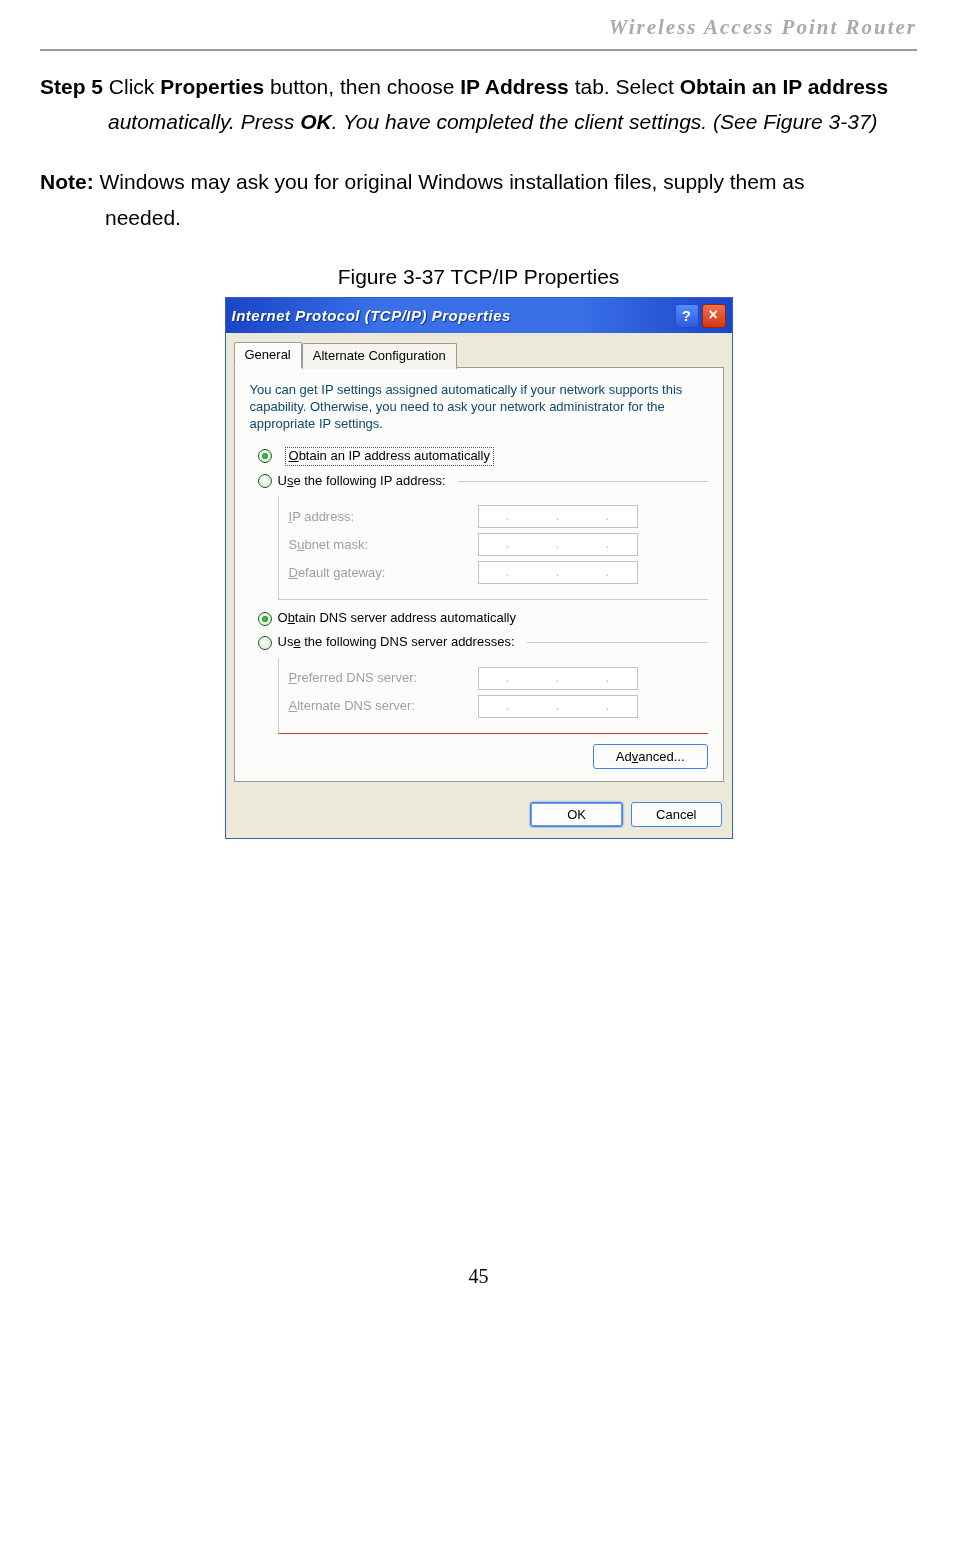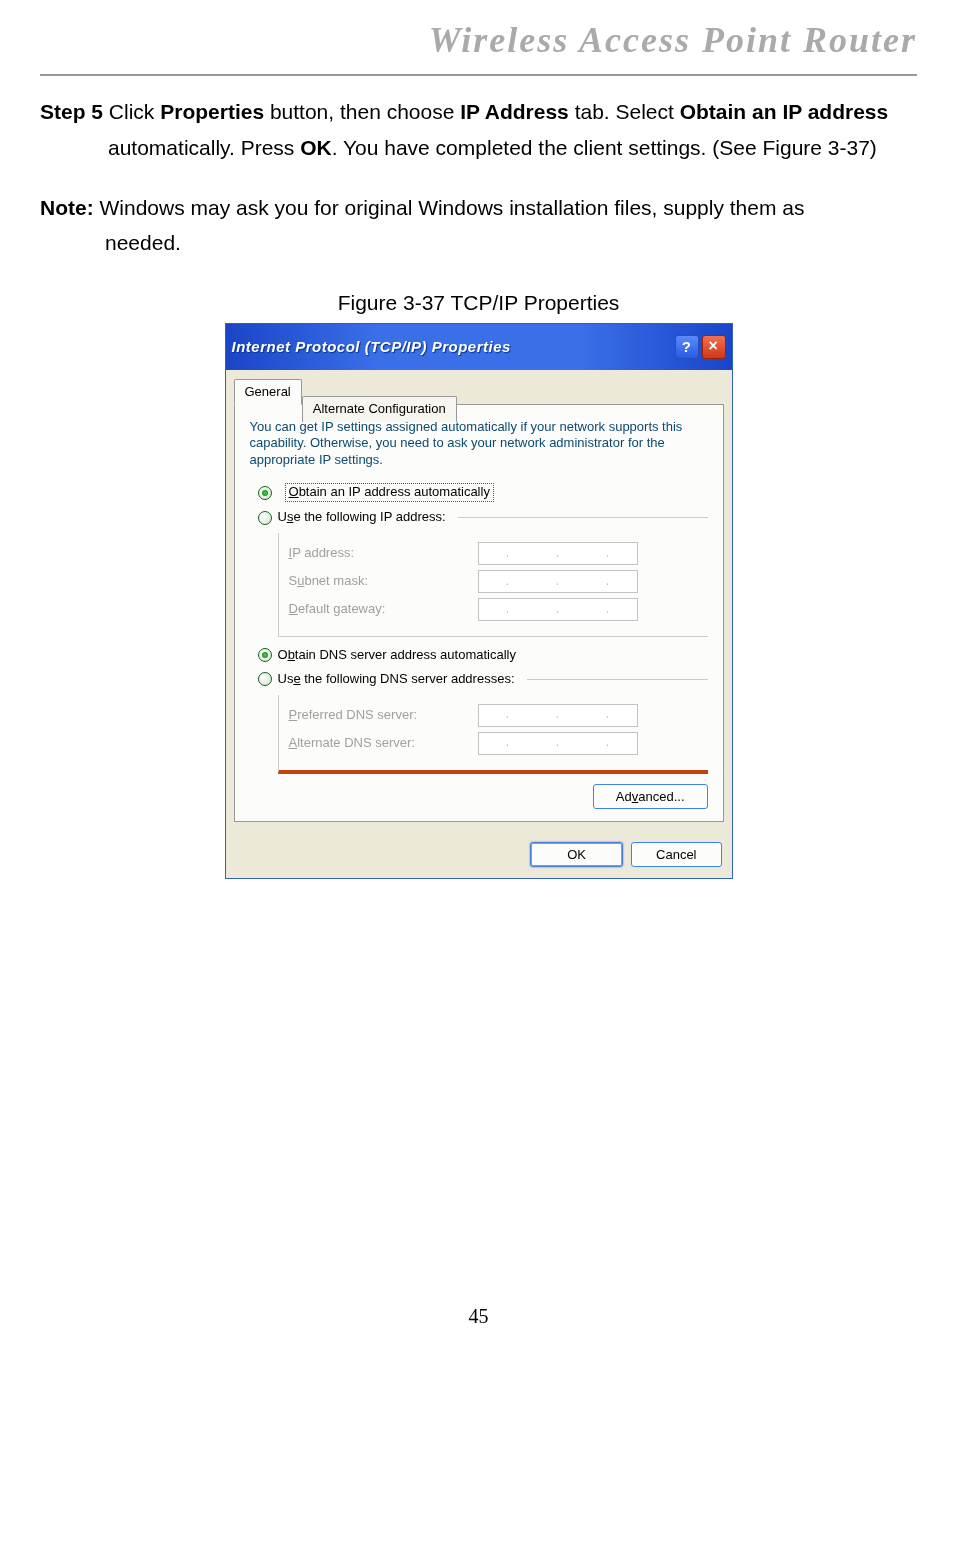--- a/index.html
+++ b/index.html
@@ -15,26 +15,27 @@
     .header-line {
       border-bottom: 2px solid #999;
       margin-bottom: 18px;
       padding-bottom: 3px;
     }
     .header-title {
       text-align: right;
       font-style: italic;
       font-family: 'Times New Roman', serif;
       color: #aaaaaa;
-      font-size: 36px;
+      font-size: 21px;
       font-weight: bold;
       letter-spacing: 2px;
     }
     .step-body {
       margin-left: 73px;
+      font-style: italic;
     }
     .note-body {
       margin-left: 65px;
     }
     .bold { font-weight: bold; }
     .para { margin-bottom: 24px; }
     .figure-caption {
       text-align: center;
       font-weight: normal;
       font-size: 21px;
@@ -48,21 +49,21 @@
     .dialog {
       width: 508px;
       border: 1px solid #3060c0;
       background: #ece9d8;
       font-family: Tahoma, sans-serif;
       font-size: 13px;
       line-height: 1.3;
     }
     .titlebar {
       background: linear-gradient(to right, #1a45c7, #3a6fe8 30%, #3a6fe8 70%, #1a45c7);
-      height: 46px;
+      height: 35px;
       display: flex;
       align-items: center;
       padding: 0 6px;
       font-weight: bold;
       color: #fff;
       font-size: 15px;
       font-style: italic;
       letter-spacing: 0.5px;
     }
     .titlebar .title-text { flex: 1; text-shadow: 1px 1px 1px #093090; }
@@ -99,21 +100,21 @@
       border-top-left-radius: 2px;
       border-top-right-radius: 2px;
     }
     .tab.active {
       background: #fcfcfa;
       border-bottom: 1px solid #fcfcfa;
       z-index: 2;
     }
     .tab.inactive {
       background: #f6f5ee;
-      top: 18px;
+      top: 2px;
     }
     .panel {
       background: #fcfcfa;
       border: 1px solid #999;
       border-top: 1px solid #999;
       padding: 14px 15px 12px 15px;
     }
     .explain {
       color: #0c4a6e;
       font-size: 13px;
@@ -210,21 +211,21 @@
     .bottom-buttons .win-btn.cancel {
       padding: 4px 24px;
     }
     .page-number {
       text-align:center;
       font-family: 'Times New Roman', serif;
       font-size: 20px;
       position: relative;
       margin-top: 420px;
     }
-    .dns-block .ipgrid { border-bottom: 4px solid #c2410c; }
+    .dns-block .ipgrid { border-bottom: 1px solid #c2410c; }
   </style>
 </head>
 <body>
 
 <div class="header-line">
   <div class="header-title">Wireless Access Point Router</div>
 </div>
 
 <div class="para">
   <span class="bold">Step 5</span><span> Click </span><span class="bold">Properties</span><span> button, then choose </span><span class="bold">IP Address</span><span> tab. Select </span><span class="bold">Obtain an IP address</span>

